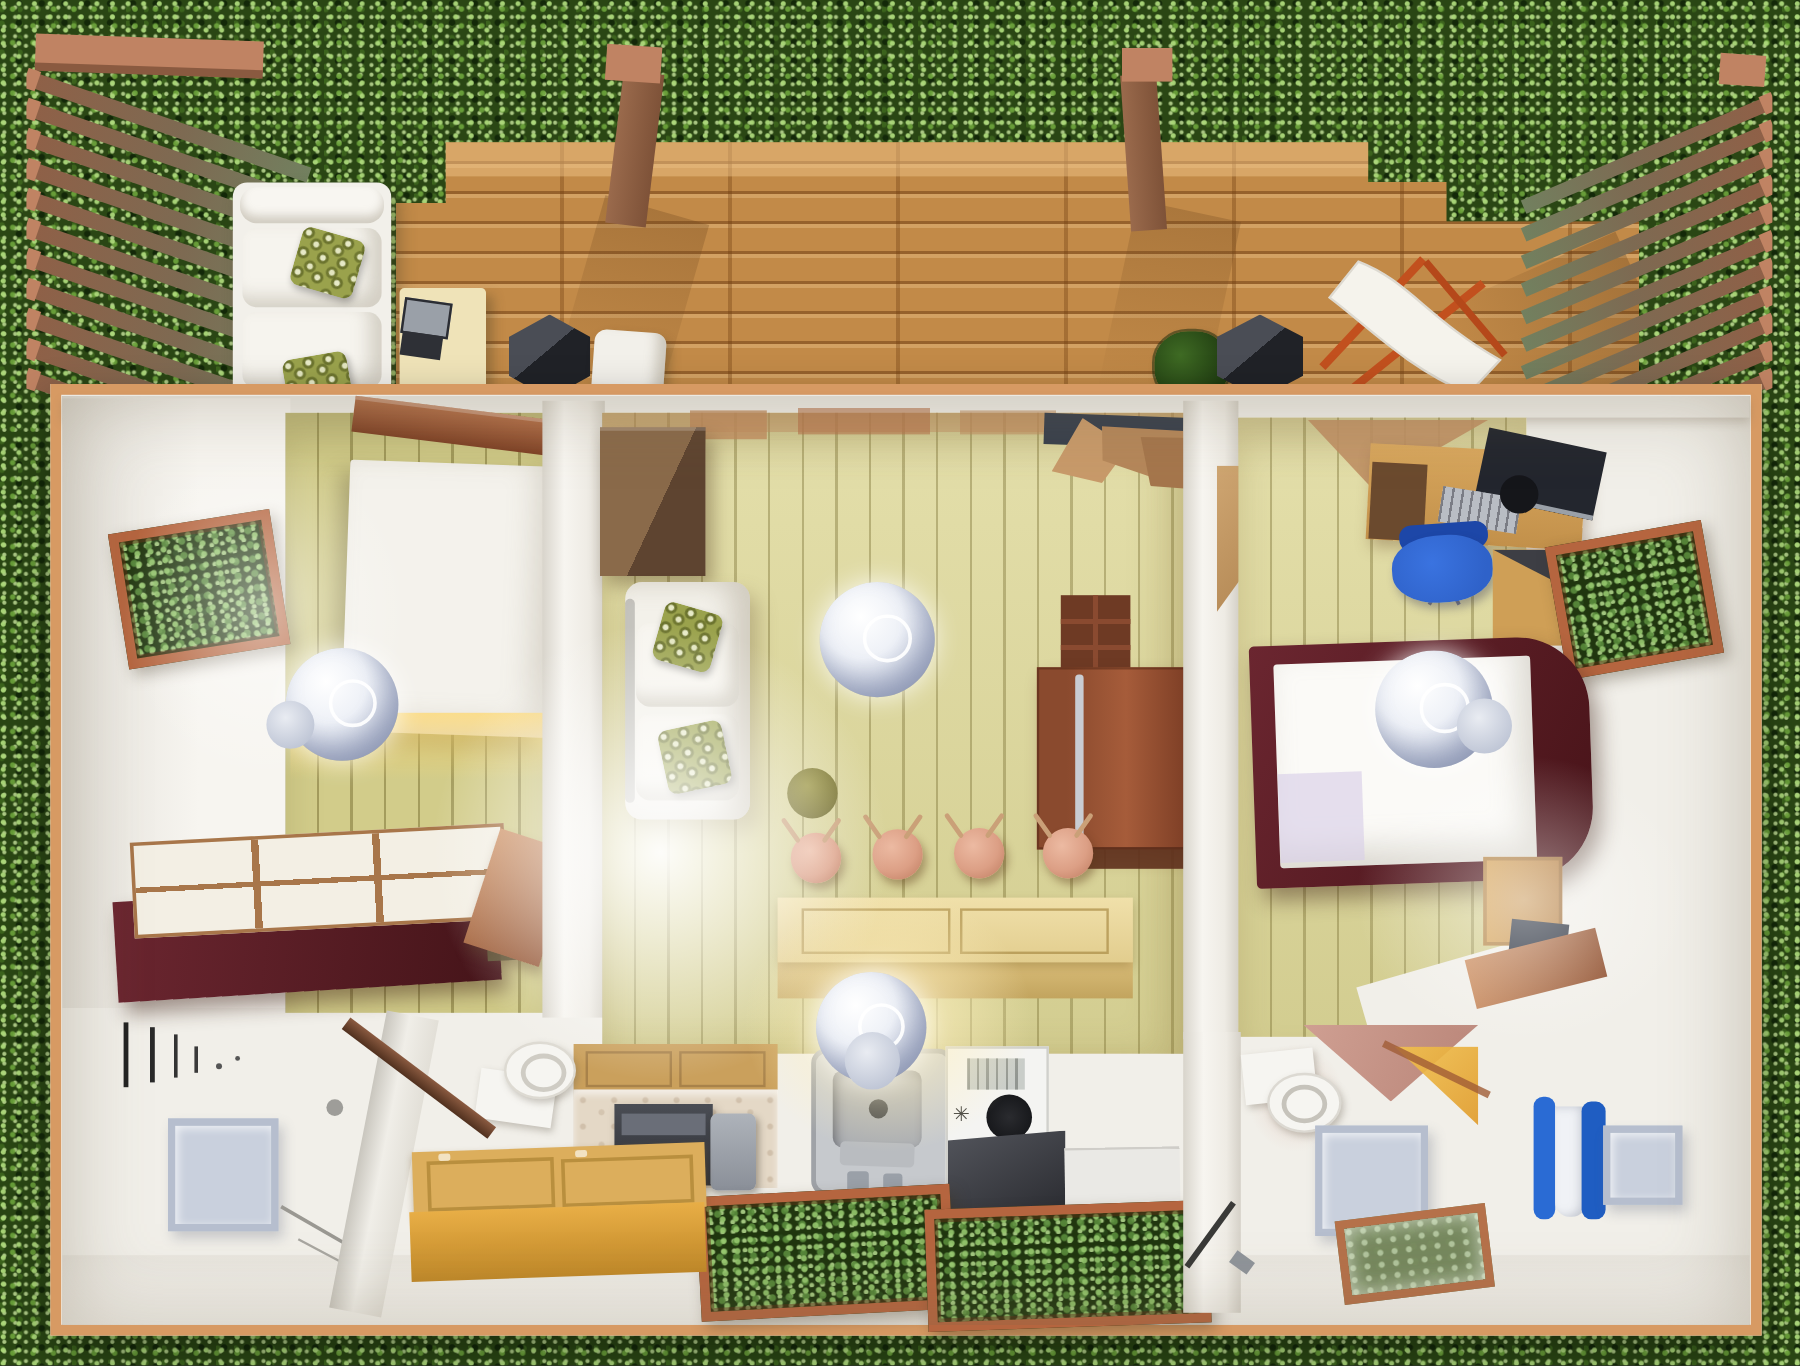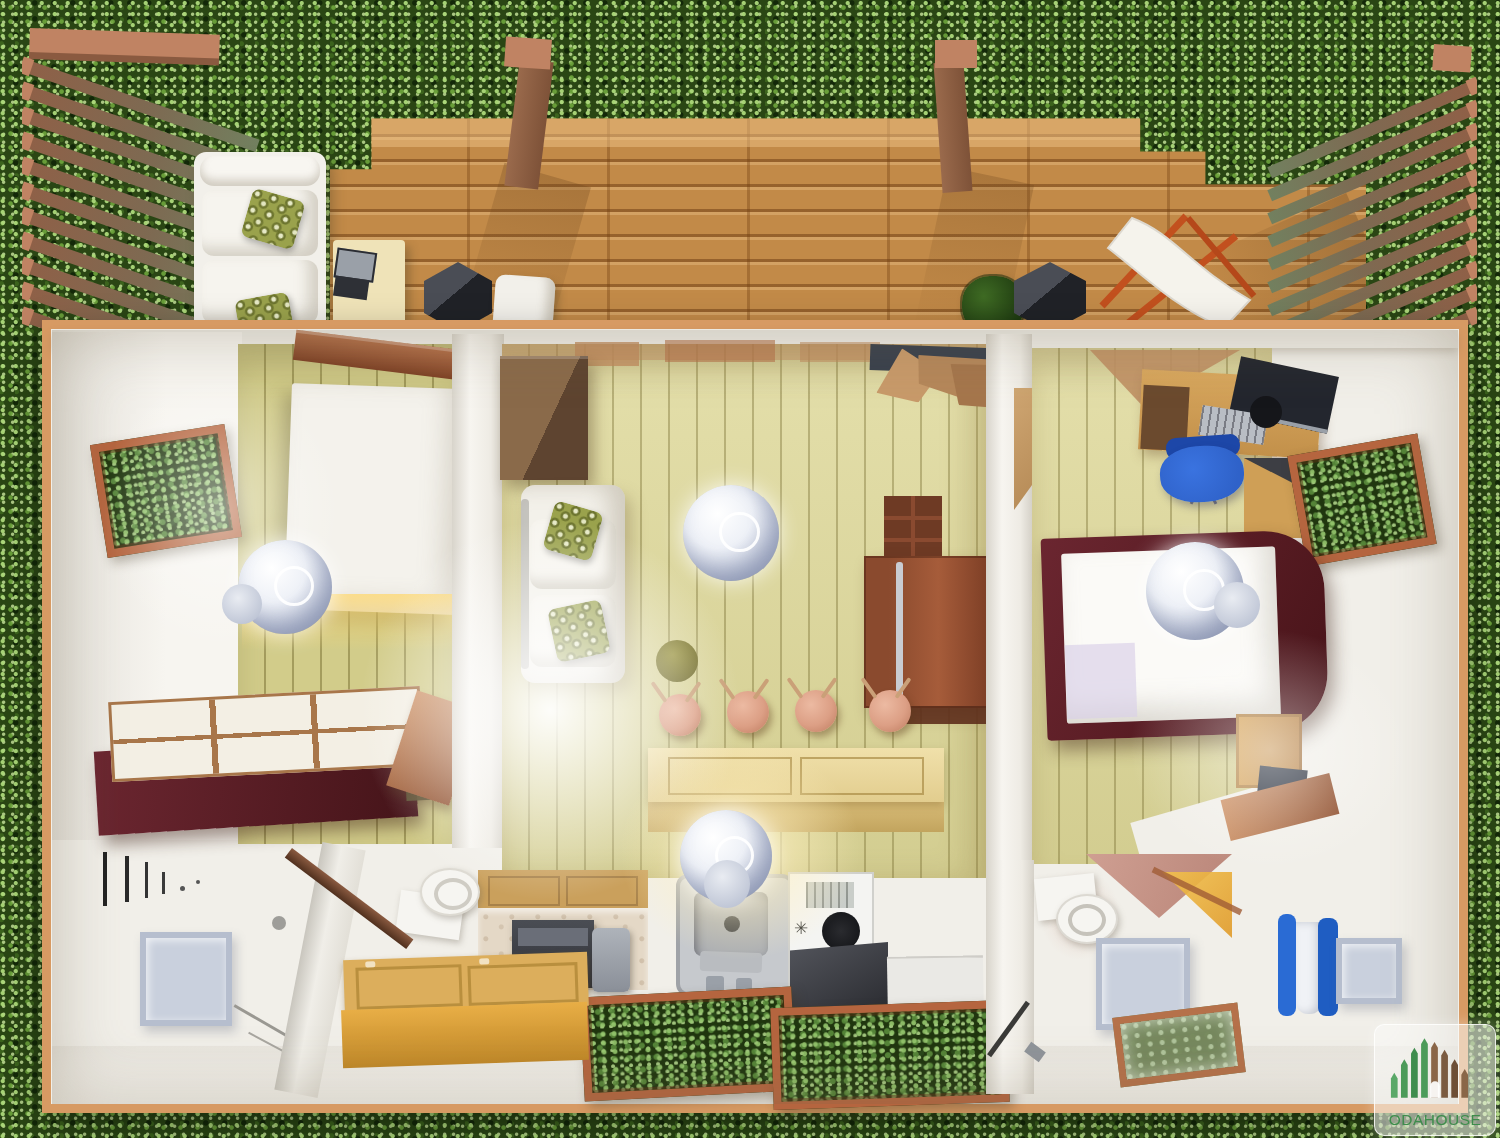--- a/index.html
+++ b/index.html
@@ -408,28 +408,14 @@
     <div class="lamp-ring"></div>
     <div class="lamp-blob" style="left:24px;top:50px;width:46px;height:48px;"></div>
   </div>
   <div class="abs lamp" style="left:1146px;top:542px;width:98px;height:98px;">
     <div class="lamp-ring"></div>
     <div class="lamp-blob" style="left:68px;top:40px;width:46px;height:46px;"></div>
   </div>
 
   <div class="abs vignette" style="left:52px;top:330px;width:1406px;height:774px;"></div>
 
-  <div class="abs logo-box" style="left:1374px;top:1024px;width:120px;height:110px;">
-    <svg style="position:absolute;left:14px;top:8px;" width="92" height="66" viewBox="0 0 96 66">
-      <polygon points="2,46 5.5,40 9,46 9,66 2,66" fill="#5aa868"></polygon>
-      <polygon points="12.5,32 16,26 19.5,32 19.5,66 12.5,66" fill="#4c9b59"></polygon>
-      <polygon points="23,20 26.5,14 30,20 30,66 23,66" fill="#3f8d4e"></polygon>
-      <polygon points="33.5,10 37,4 40.5,10 40.5,66 33.5,66" fill="#4c9b59"></polygon>
-      <polygon points="44,14 47.5,8 51,14 51,66 44,66" fill="#8a6648"></polygon>
-      <polygon points="54.5,22 58,16 61.5,22 61.5,66 54.5,66" fill="#7b5b40"></polygon>
-      <polygon points="65,32 68.5,26 72,32 72,66 65,66" fill="#6e4f36"></polygon>
-      <polygon points="75.5,42 79,36 82.5,42 82.5,66 75.5,66" fill="#8a6648"></polygon>
-      <path d="M43,66 v-12 a5,5 0 0 1 10,0 v12 z" fill="#ffffff" opacity="0.92"></path>
-    </svg>
-    <div class="logo-text">ODAHOUSE</div>
-  </div>
 
 </div>
 
 </body></html>

